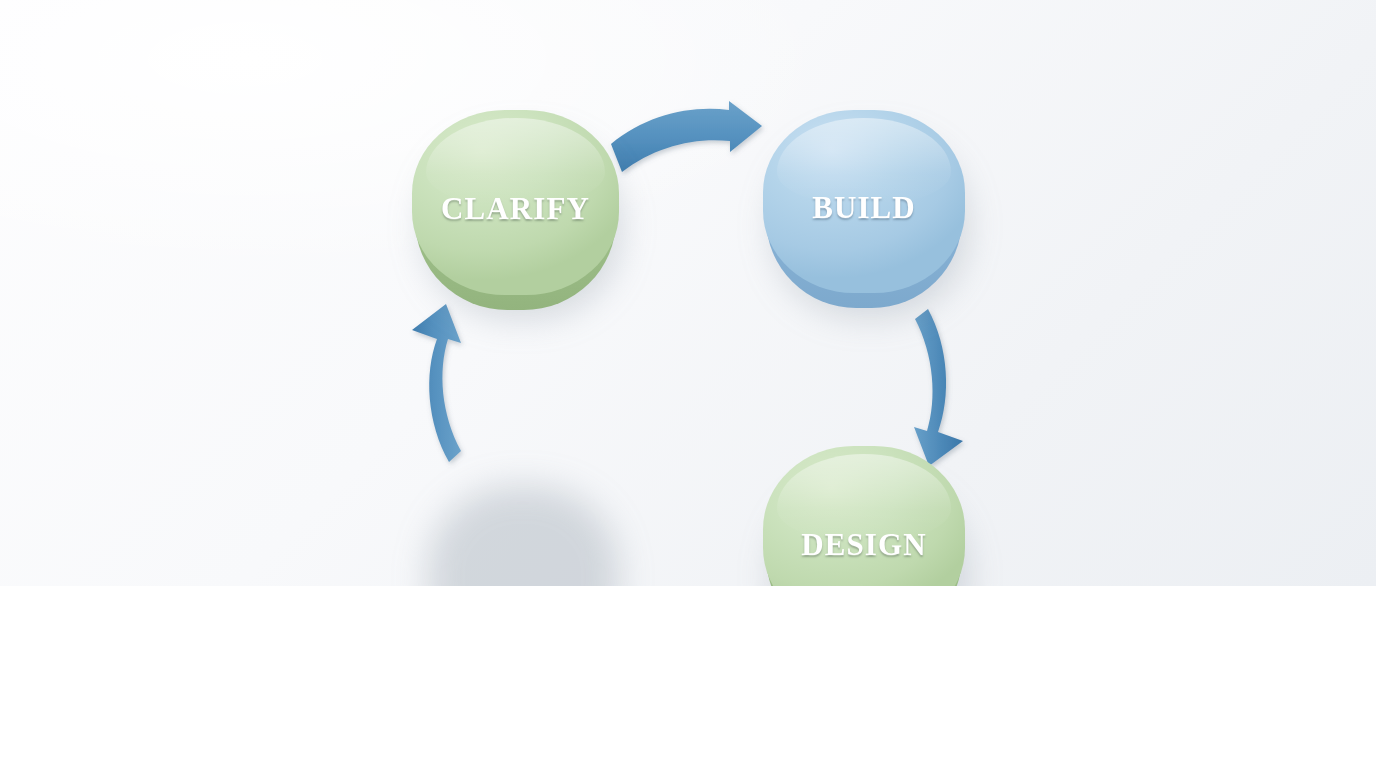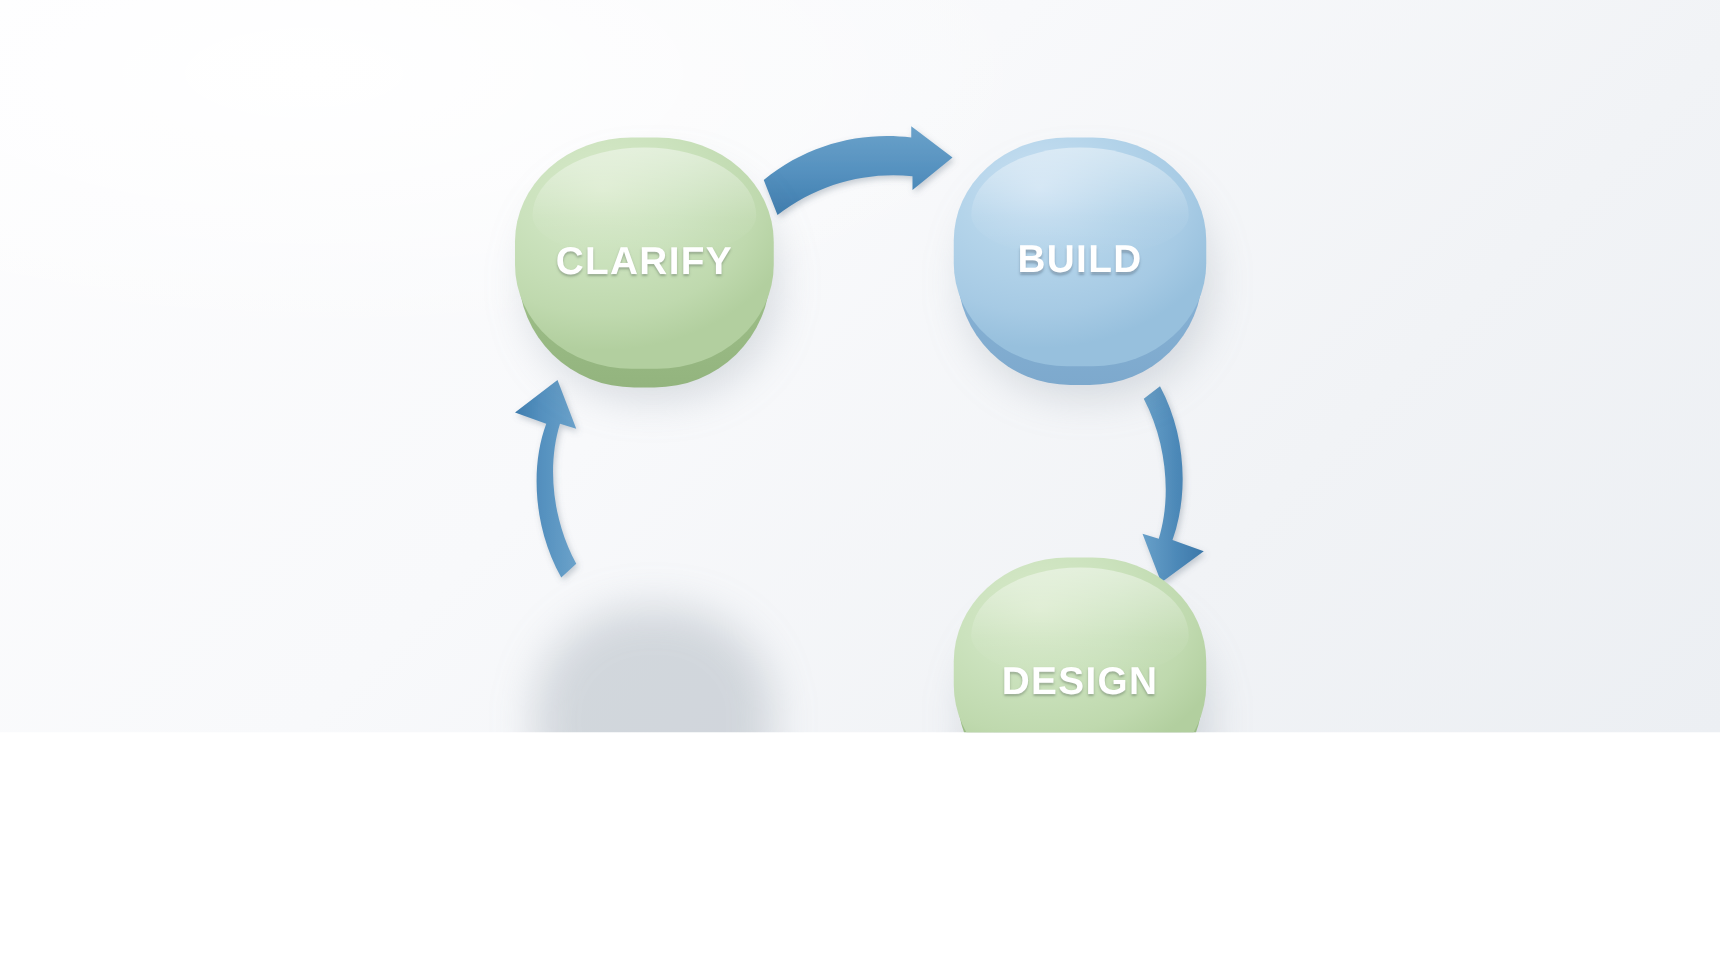--- a/index.html
+++ b/index.html
@@ -6,21 +6,21 @@
   html, body {
     margin: 0;
     padding: 0;
     background: #ffffff;
   }
   #stage {
     position: relative;
     width: 1376px;
     height: 586px;
     overflow: hidden;
-    font-family: Liberation Sans, sans-serif;
+    font-family: Liberation Serif, serif;
     background:
       radial-gradient(ellipse 70% 60% at 18% 10%, #ffffff 0%, rgba(255,255,255,0) 62%),
       linear-gradient(135deg, #fdfdfe 0%, #f8f9fb 42%, #f1f3f6 72%, #eceff3 100%);
   }
 
   
   .node-shadow {
     position: absolute;
     border-radius: 46% 46% 46% 46% / 46% 46% 46% 46%;
     background: rgba(108, 122, 140, 0.26);

